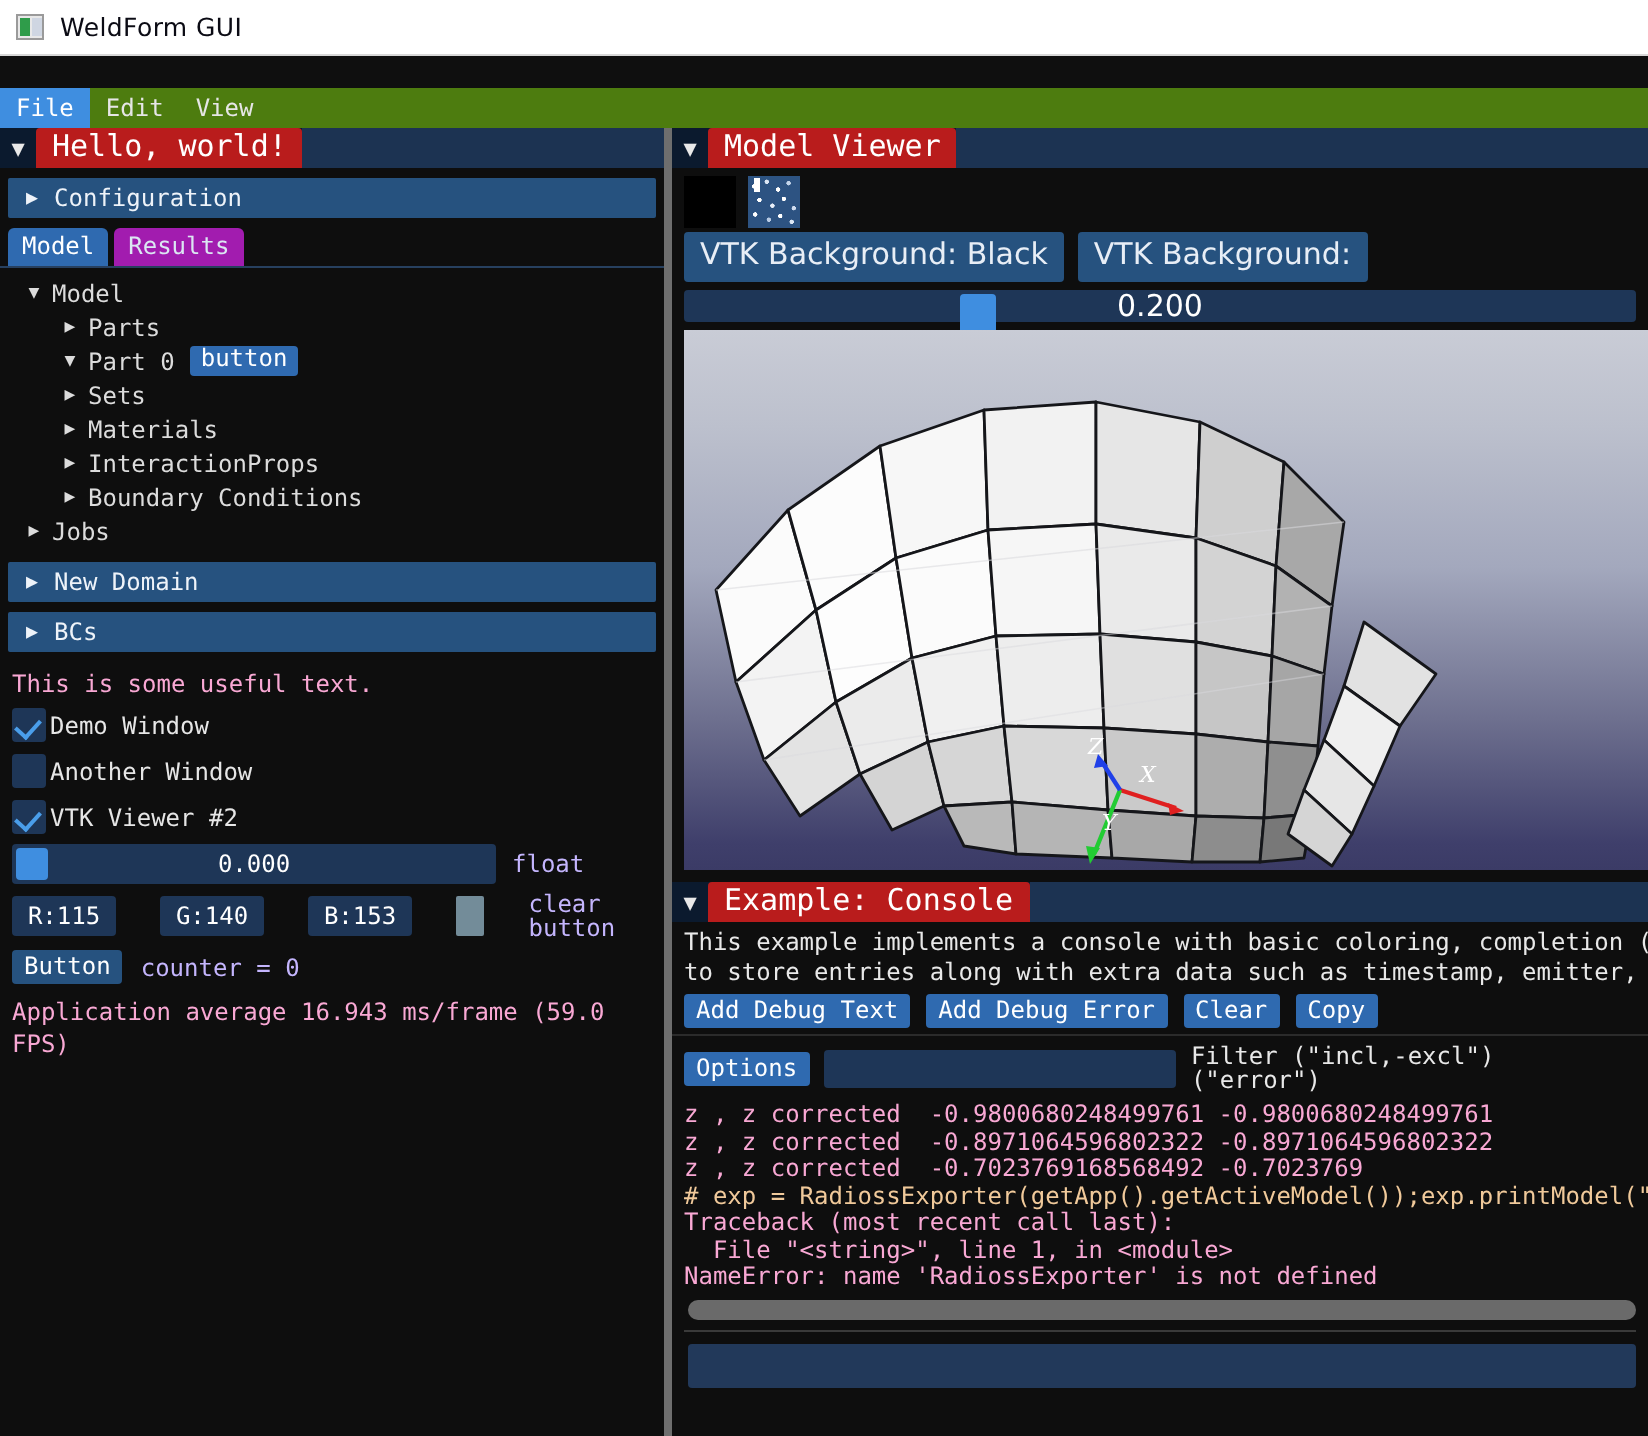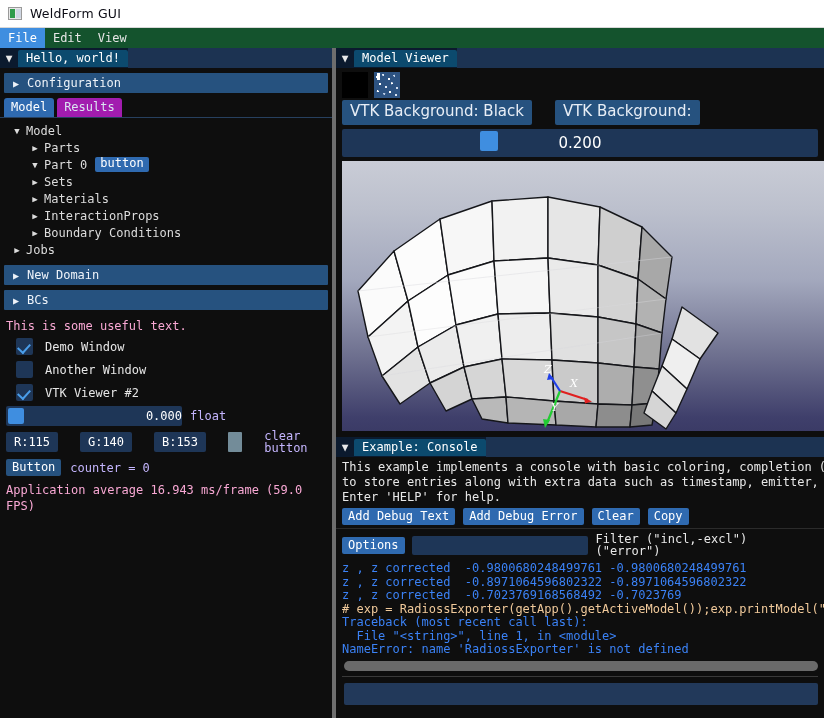--- a/index.html
+++ b/index.html
@@ -22,21 +22,21 @@
   }
   #titlebar .app-ico::after{
     content:"";position:absolute;left:7px;top:1px;width:5px;height:9px;background:#cfd6e2;
   }
   #titlebar .app-title{
     font-family:"DejaVu Sans","Liberation Sans",sans-serif;
     font-size:12.5px;color:#0b0b14;letter-spacing:.2px;
   }
   
   #menubar{
-    height:20px;background:#14532d;display:flex;align-items:stretch;
+    height:20px;background:#4d7c0f;display:flex;align-items:stretch;margin-top:16px;
   }
   #menubar .mi{
     display:flex;align-items:center;padding:0 8px;font-size:12px;color:#e6e6e6;
     line-height:1;
   }
   #menubar .mi.active{ background:#3f8ee0; color:#ffffff; }
 
   
   #body{ height:670px; display:flex; background:#0f0f0f; }
   #leftpane{
@@ -46,21 +46,21 @@
   #rightpane{ width:488px;height:670px;background:#0e0e0e;position:relative;overflow:hidden; }
 
   
   .win-hdr{
     display:flex;align-items:center;height:20px;background:#0b1a2e;
   }
   .win-hdr .arrow{
     width:18px;text-align:center;color:#e9e9e9;font-size:11px;line-height:1;
   }
   .win-hdr .tabbit{
-    background:#0c4a6e;color:#ffffff;font-size:12px;padding:2px 8px 3px 8px;
+    background:#b91c1c;color:#ffffff;font-size:15px;padding:2px 8px 3px 8px;
     border-radius:2px 2px 0 0;line-height:1;
   }
   .win-hdr .fill{flex:1;height:100%;background:#1c3352;}
 
   
   .coll-hdr{
     margin:5px 4px;height:20px;background:#26527f;display:flex;align-items:center;
     color:#eef3f9;font-size:12px;border-radius:1px;
   }
   .coll-hdr .tri{ margin:0 8px 0 9px;font-size:10px; }
@@ -81,21 +81,21 @@
   .tnode .inline-btn{
     margin-left:8px;background:#2f6ab0;color:#fff;font-size:12px;padding:0px 5px 1px 5px;
     border-radius:2px;line-height:1.15;
   }
   .ind0{padding-left:12px;} .ind1{padding-left:30px;}
 
   
   .stext{font-size:12px;color:#f9a8d4;padding:3px 6px 1px 6px;line-height:1.35;}
 
   
-  .cbrow{display:flex;align-items:center;height:23px;padding-left:16px;gap:12px;}
+  .cbrow{display:flex;align-items:center;height:23px;padding-left:6px;gap:2px;}
   .cbox{
     width:17px;height:17px;background:#1e3657;border-radius:2px;position:relative;flex:0 0 auto;
   }
   .cbox.on::after{
     content:"";position:absolute;left:4px;top:3px;width:6px;height:10px;
     border:solid #4a9eea;border-width:0 2.5px 2.5px 0;transform:rotate(42deg);
   }
   .cbrow .cblabel{font-size:12px;color:#e6e6e6;line-height:1;}
 
   
@@ -140,28 +140,28 @@
       radial-gradient(circle at 88% 62%, #cfdcef 1px, transparent 1.2px),
       radial-gradient(circle at 14% 74%, #ffffff 1px, transparent 1.2px),
       radial-gradient(circle at 40% 84%, #b9cbe4 1px, transparent 1.2px),
       radial-gradient(circle at 62% 77%, #ffffff 1px, transparent 1.2px),
       radial-gradient(circle at 84% 88%, #dde7f5 1px, transparent 1.2px);
     position:relative;
   }
   .thumb.noise::after{
     content:"";position:absolute;left:3px;top:1px;width:3px;height:7px;background:#ffffff;
   }
-  .vtkbtns{display:flex;gap:23px;padding:0 0 0 6px;}
+  .vtkbtns{display:flex;gap:7px;padding:0 0 0 6px;}
   .vtkbtn{
     background:#26527f;color:#e8eef6;border-radius:2px;
     font-family:"DejaVu Sans","Liberation Sans",sans-serif;
     font-size:15px;padding:3px 8px 5px 8px;line-height:1.15;white-space:nowrap;
   }
   .vslider{
-    margin:4px 6px 0 6px;height:28px;background:#1e3657;border-radius:2px;position:relative;
+    margin:4px 6px 0 6px;height:16px;background:#1e3657;border-radius:2px;position:relative;
     display:flex;align-items:center;justify-content:center;
   }
   .vslider .grab{position:absolute;top:2px;left:138px;width:18px;height:20px;background:#3f8ee0;border-radius:2px;}
   .vslider .sval{
     font-family:"DejaVu Sans","Liberation Sans",sans-serif;
     font-size:15px;color:#ffffff;position:relative;z-index:2;line-height:1;
   }
 
   
   #viewport{
@@ -172,21 +172,21 @@
 
   
   .consoletext{
     font-size:12px;color:#e8e8e8;line-height:15px;padding:3px 0 0 6px;white-space:pre;
   }
   .cbtnrow{display:flex;gap:8px;padding:3px 6px 3px 6px;}
   .optrow{display:flex;gap:7px;padding:4px 6px 3px 6px;align-items:center;border-top:1px solid #2b2b2b;}
   .filterbox{width:178px;height:19px;background:#1e3657;border-radius:2px;}
   .filterlbl{font-size:12px;color:#e8e8e8;line-height:1;}
   .logarea{padding:2px 0 0 6px;}
-  .logline{font-size:12px;line-height:13.5px;color:#3b82f6;white-space:pre;}
+  .logline{font-size:12px;line-height:13.5px;color:#f9a8d4;white-space:pre;}
   .logline.cmd{color:#f0c99a;}
   .hscroll{
     margin:4px 6px 0 8px;height:10px;background:#6a6a6a;border-radius:5px;
   }
   .divider{height:1px;background:#3a3a3a;margin:5px 6px 0 6px;}
   .cmdinput{margin:6px 6px 0 8px;height:22px;background:#22395a;border-radius:2px;}
 </style>
 </head>
 <body>
 
@@ -275,21 +275,21 @@
     <div class="cbrow">
       <span class="cbox"></span>
       <span class="cblabel">Another Window</span>
     </div>
     <div class="cbrow">
       <span class="cbox on"></span>
       <span class="cblabel">VTK Viewer #2</span>
     </div>
 
     <div class="sliderow">
-      <div class="slider" style="width:176px;justify-content:flex-end;">
+      <div class="slider" style="width:242px;">
         <span class="grab" style="left:2px;"></span>
         <span class="sval">0.000</span>
       </div>
       <span class="sidelabel">float</span>
     </div>
 
     <div class="dragrow">
       <span class="drag">R:115</span>
       <span class="drag">G:140</span>
       <span class="drag">B:153</span>
@@ -400,21 +400,20 @@
     </div>
 
     <div class="win-hdr" style="margin-top:6px;">
       <span class="arrow">▼</span>
       <span class="tabbit">Example: Console</span>
       <span class="fill"></span>
     </div>
 
     <div class="consoletext">This example implements a console with basic coloring, completion (TA</div>
     <div class="consoletext" style="padding-top:0;">to store entries along with extra data such as timestamp, emitter, et</div>
-    <div class="consoletext" style="padding-top:0;">Enter 'HELP' for help.</div>
 
     <div class="cbtnrow">
       <span class="ibtn">Add Debug Text</span>
       <span class="ibtn">Add Debug Error</span>
       <span class="ibtn">Clear</span>
       <span class="ibtn">Copy</span>
     </div>
 
     <div class="optrow">
       <span class="ibtn">Options</span>

